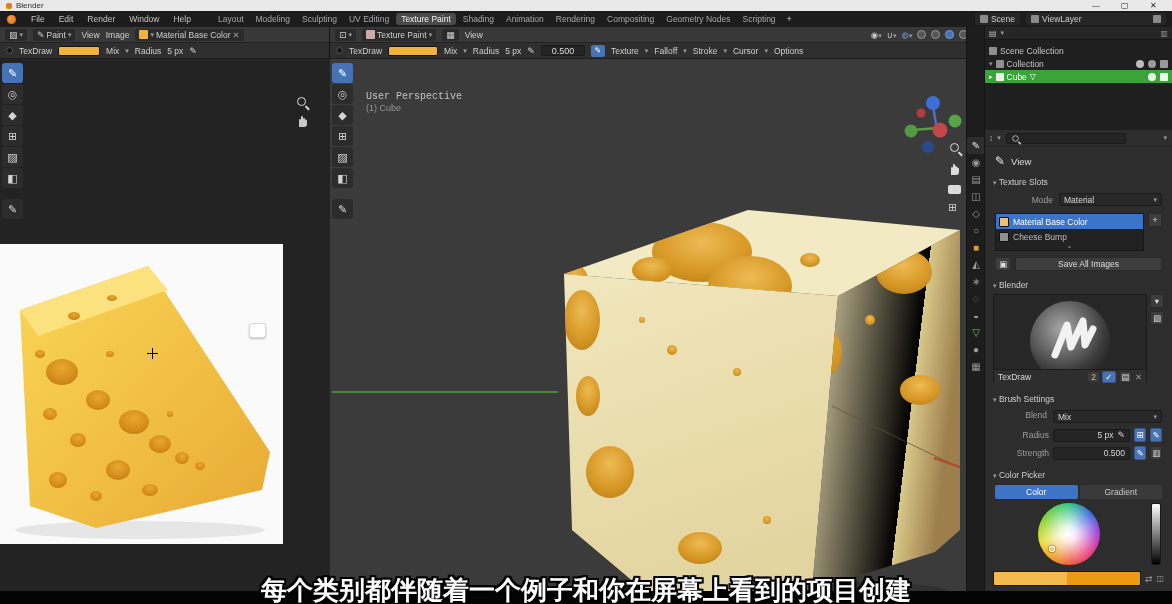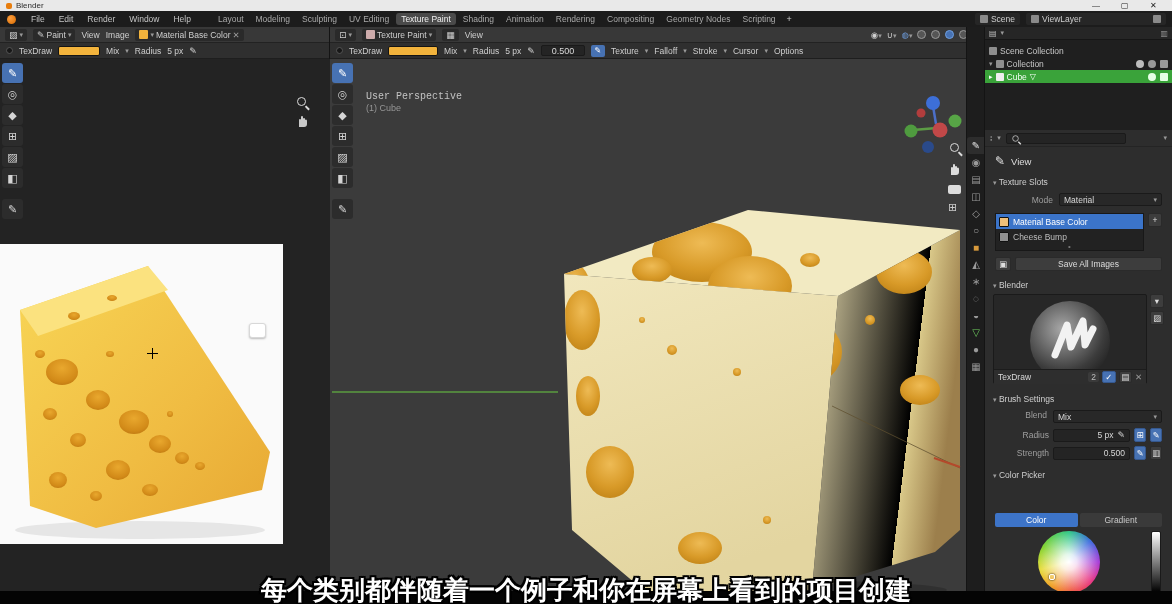--- a/index.html
+++ b/index.html
@@ -515,21 +515,21 @@
           <span>0.500</span>
         </span>
       <span class="pbtn bluebtn" style="width:12px;">✎</span>
       <span class="pbtn" style="width:12px;">▥</span>
     </div>
 
     <div style="padding:10px 8px 0;" class="sect">
       <span class="caret">▾</span>
       <span>Color Picker</span>
     </div>
-    <div style="display:flex;gap:2px;padding:5px 10px 0;margin-top:28px;">
+    <div style="display:flex;gap:2px;padding:5px 10px 0;">
       <span class="tabbtn sel" style="flex:1;">Color</span>
       <span class="tabbtn" style="flex:1;">Gradient</span>
     </div>
     <div style="position:relative;height:66px;margin-top:4px;">
       <div id="wheel" class="abs" style="left:53px;top:0;width:62px;height:62px;"></div>
       <div class="abs" style="left:64px;top:43px;width:6px;height:6px;border:1.5px solid #fff;border-radius:2px;box-shadow:0 0 2px #000;"></div>
       <div class="abs vslider" style="left:166px;top:0;width:10px;height:62px;"></div>
     </div>
     <div style="display:flex;align-items:center;gap:4px;padding:2px 8px 0;">
       <div style="flex:1;display:flex;height:15px;border:1px solid #1a1a1a;border-radius:2px;overflow:hidden;">

